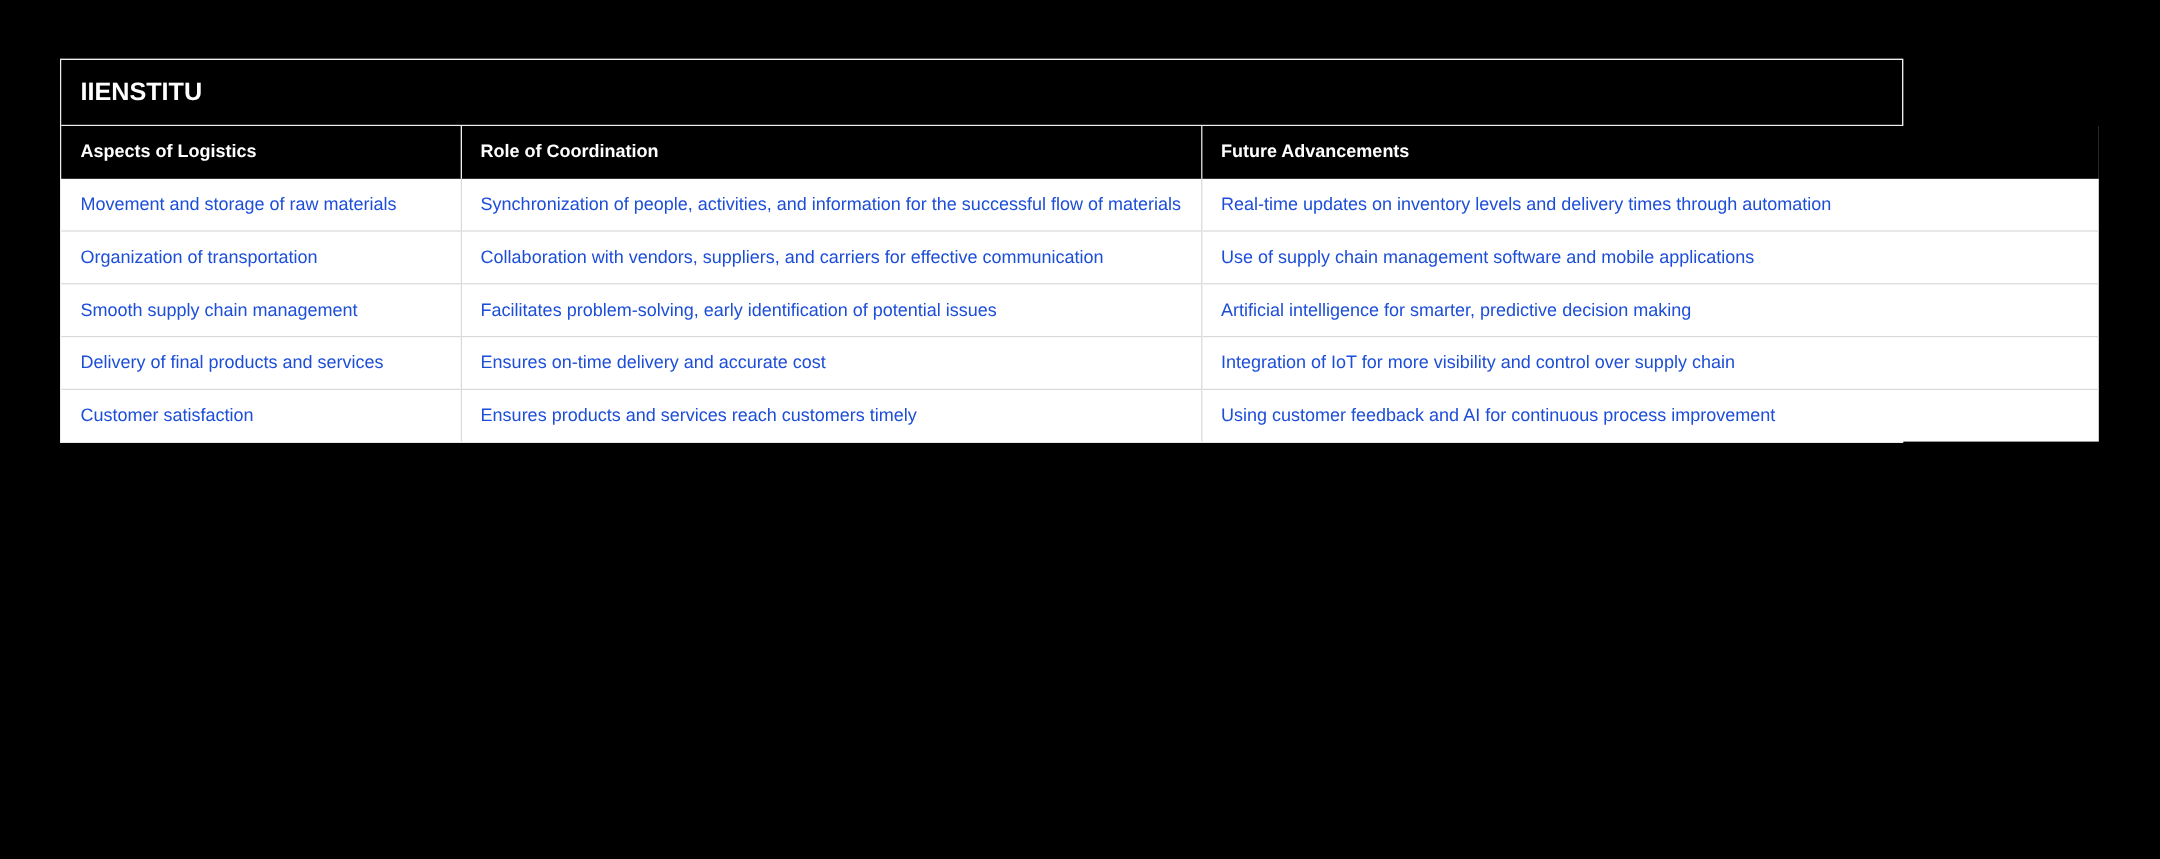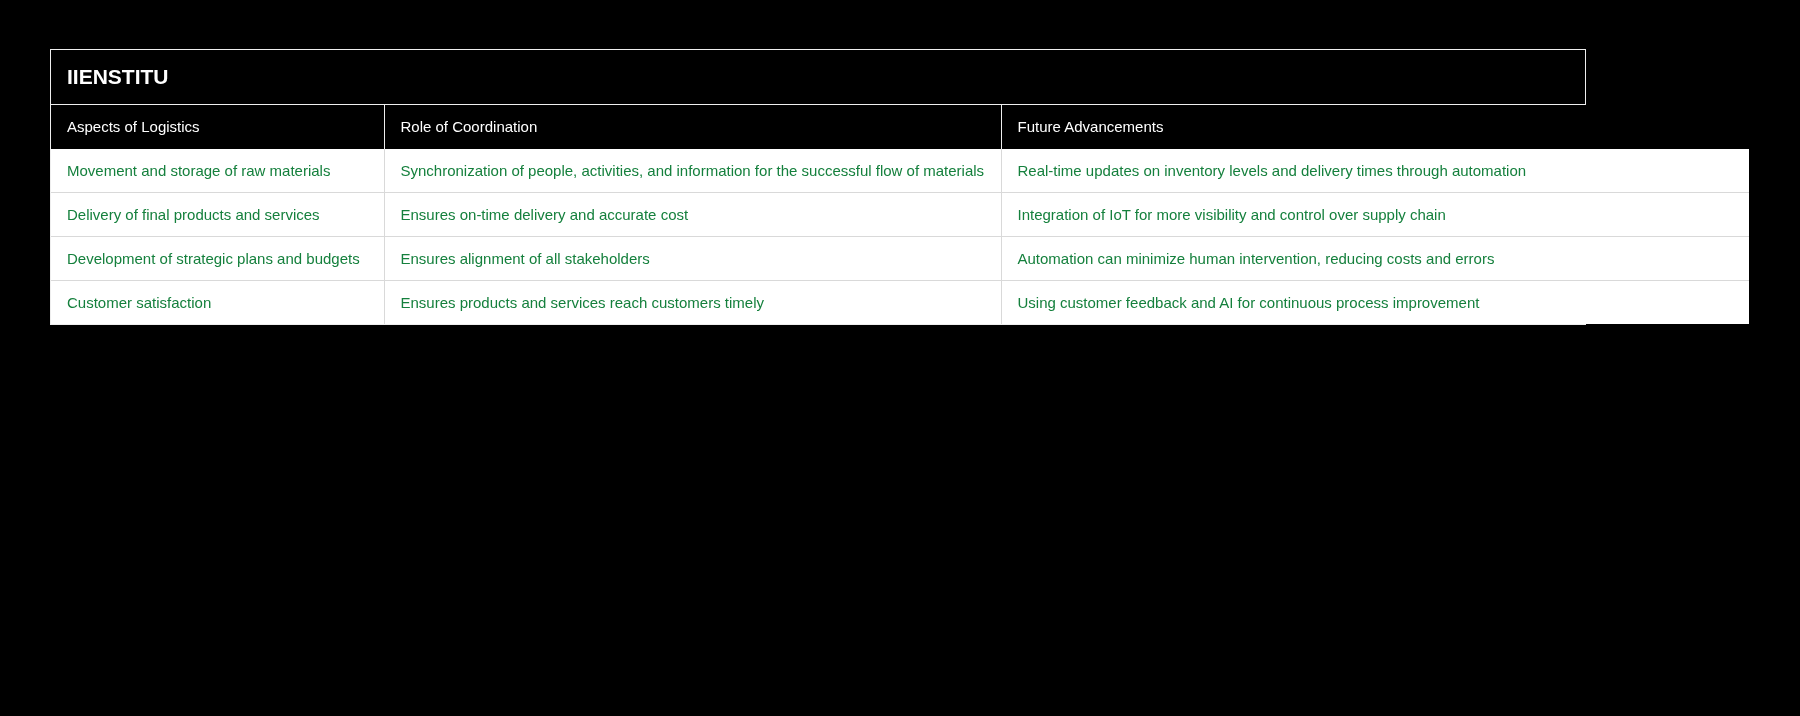--- a/index.html
+++ b/index.html
@@ -39,30 +39,30 @@
     background: #ffffff;
   }
   table.logistics col.c1 { width: 333px; }
   table.logistics col.c2 { width: 617px; }
   table.logistics col.c3 { width: 748px; }
   table.logistics th {
     background: #000000;
     color: #ffffff;
     text-align: left;
     font-size: 15px;
-    font-weight: 400;
+    font-weight: 700;
     line-height: 20px;
     padding: 12px 16px;
     border-right: 1px solid #eeeeee;
   }
   table.logistics th:last-child { border-right: none; }
   table.logistics td {
     font-size: 15px;
     font-weight: 400;
-    color: #15803d;
+    color: #1d4ed8;
     line-height: 21px;
     padding: 11px 16px;
     vertical-align: middle;
     border-top: 1px solid #d9d9d9;
     border-right: 1px solid #d9d9d9;
     overflow-wrap: break-word;
   }
   table.logistics td:last-child { border-right: none; }
   table.logistics tbody tr:first-child td { border-top: none; }
 </style>
@@ -84,28 +84,33 @@
         <th>Future Advancements</th>
       </tr>
     </thead>
     <tbody id="table-body">
         <tr>
           <td>Movement and storage of raw materials</td>
           <td>Synchronization of people, activities, and information for the successful flow of materials</td>
           <td>Real-time updates on inventory levels and delivery times through automation</td>
         </tr>
         <tr>
+          <td>Organization of transportation</td>
+          <td>Collaboration with vendors, suppliers, and carriers for effective communication</td>
+          <td>Use of supply chain management software and mobile applications</td>
+        </tr>
+        <tr>
+          <td>Smooth supply chain management</td>
+          <td>Facilitates problem-solving, early identification of potential issues</td>
+          <td>Artificial intelligence for smarter, predictive decision making</td>
+        </tr>
+        <tr>
           <td>Delivery of final products and services</td>
           <td>Ensures on-time delivery and accurate cost</td>
           <td>Integration of IoT for more visibility and control over supply chain</td>
-        </tr>
-        <tr>
-          <td>Development of strategic plans and budgets</td>
-          <td>Ensures alignment of all stakeholders</td>
-          <td>Automation can minimize human intervention, reducing costs and errors</td>
         </tr>
         <tr>
           <td>Customer satisfaction</td>
           <td>Ensures products and services reach customers timely</td>
           <td>Using customer feedback and AI for continuous process improvement</td>
         </tr>
       </tbody>
   </table>
 </div>
 

